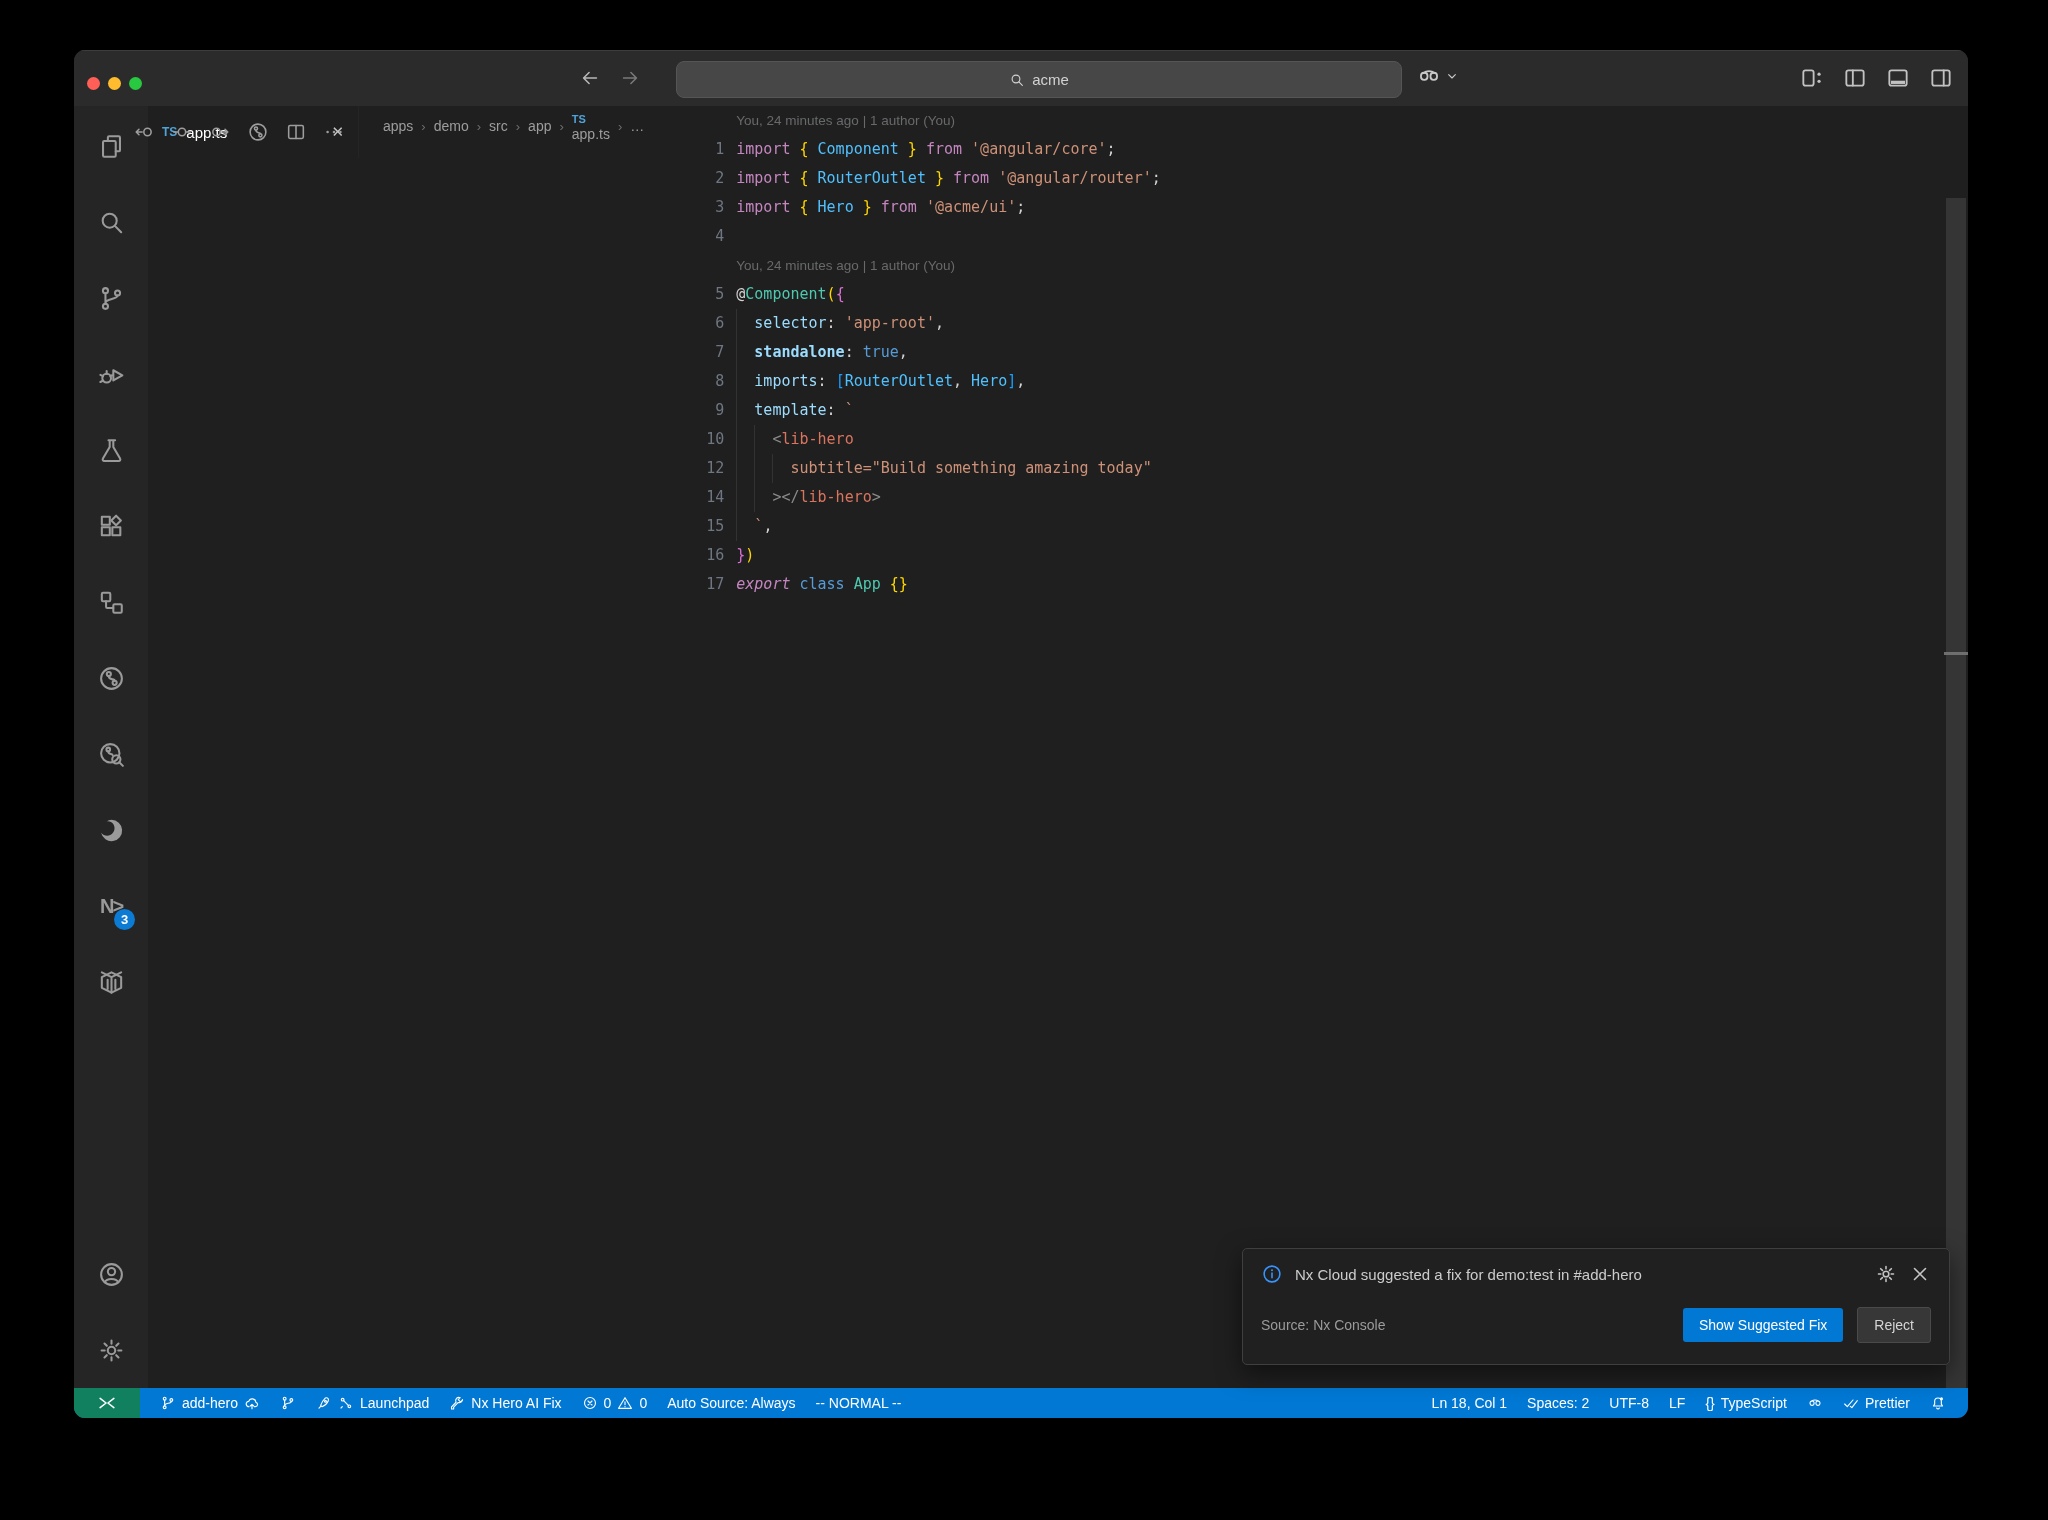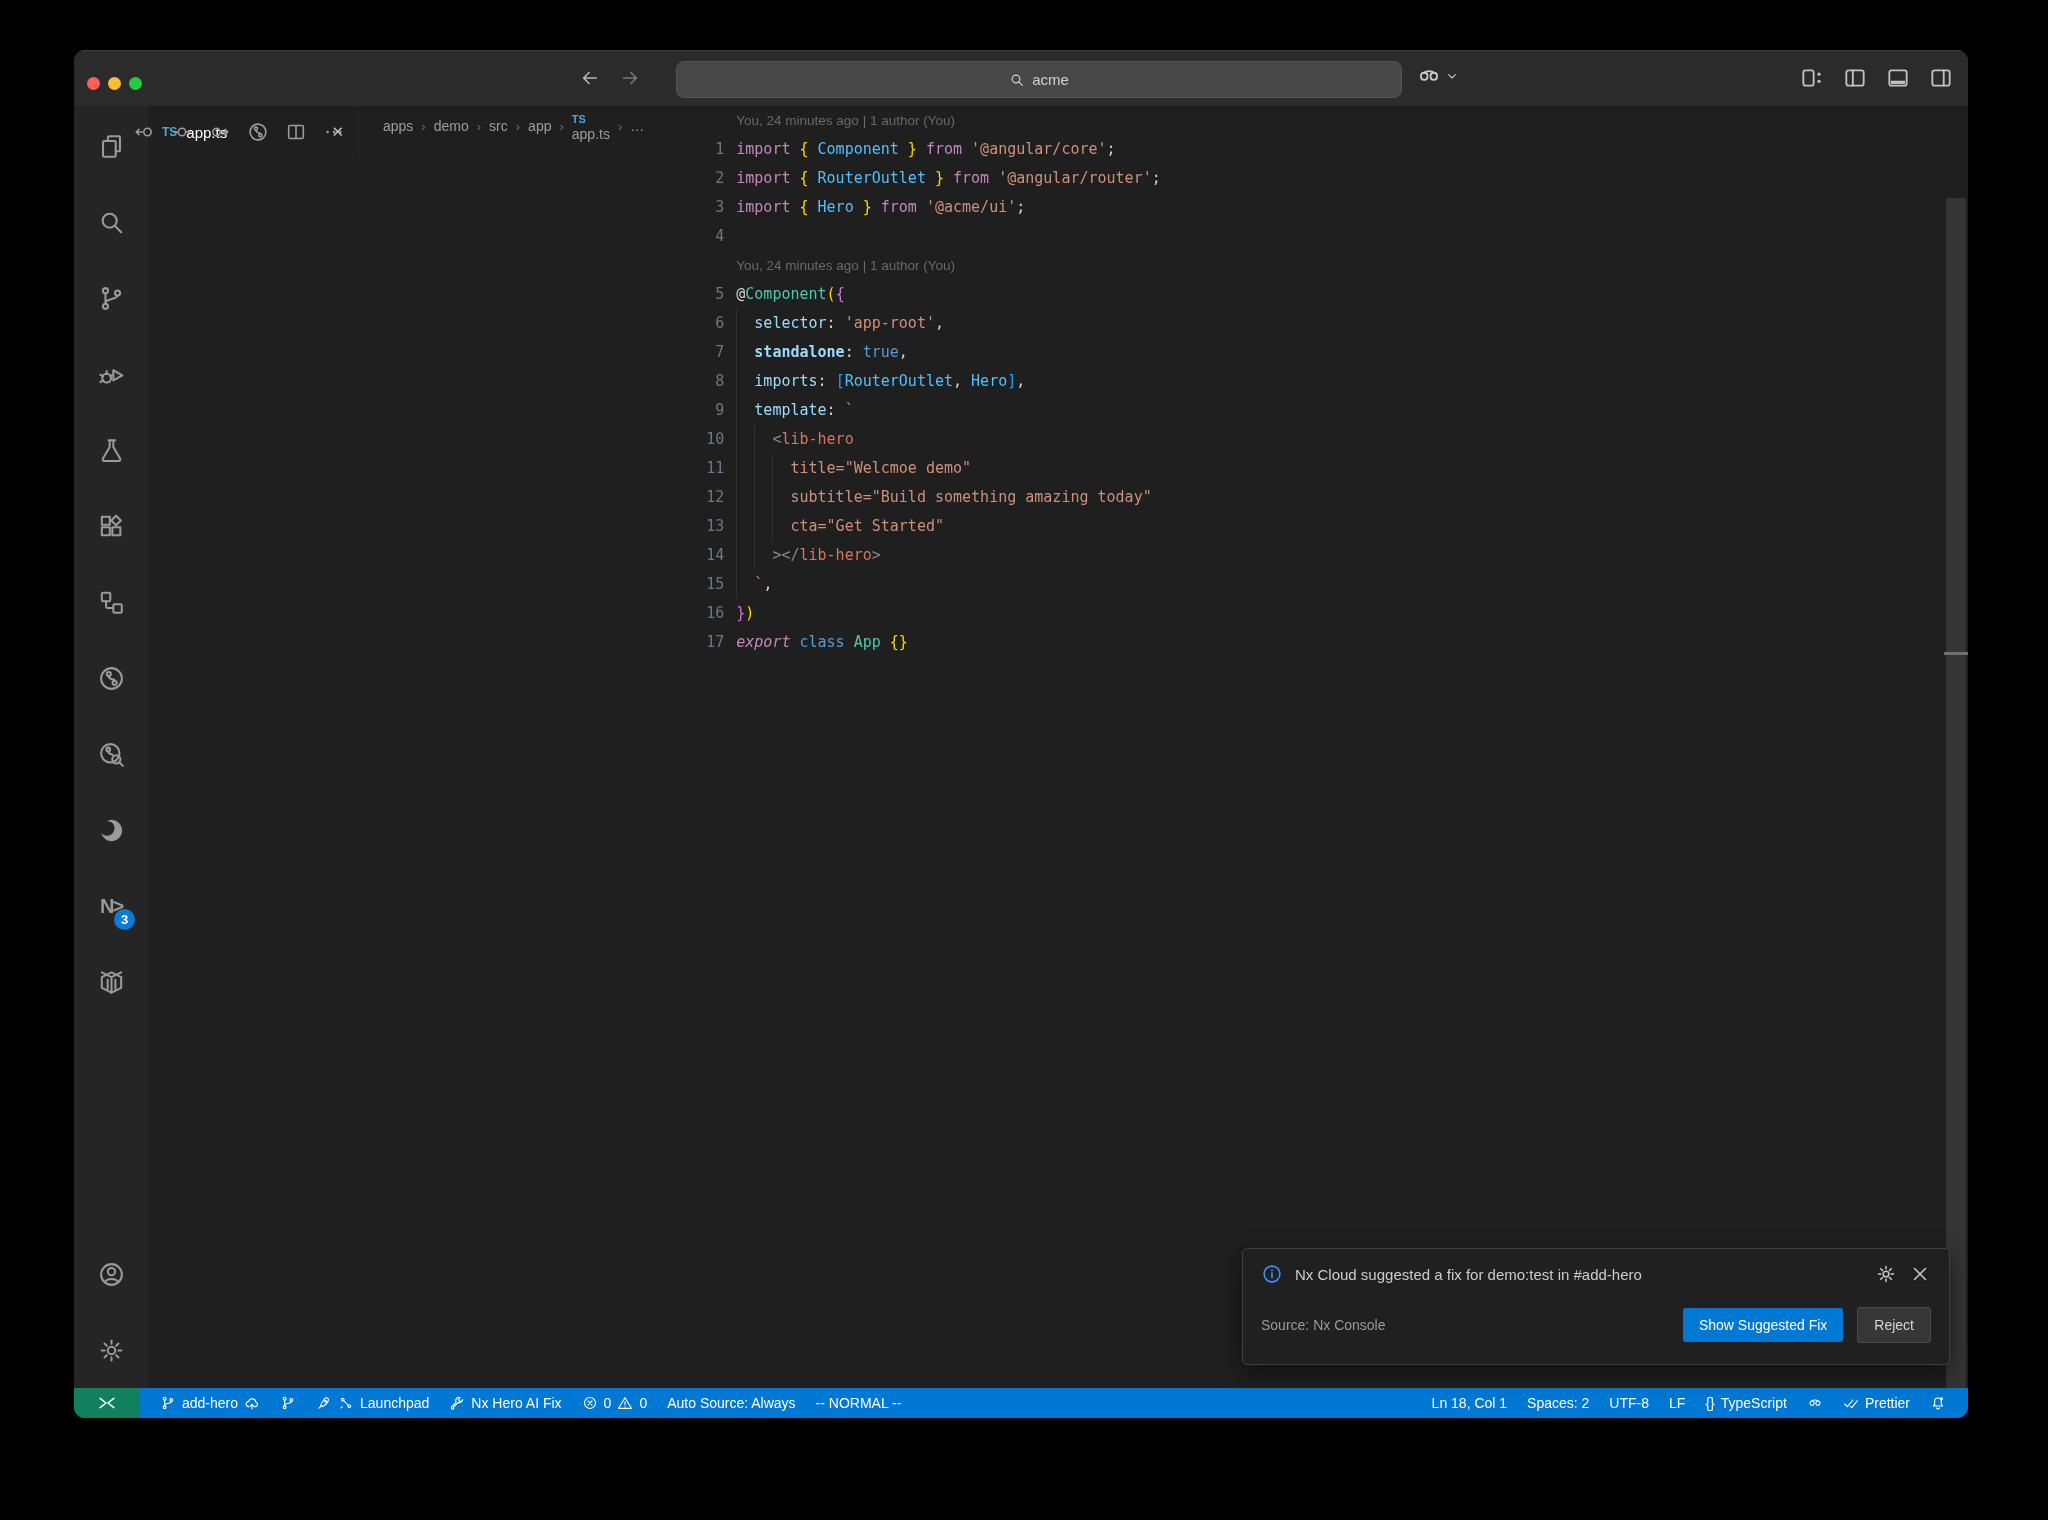--- a/index.html
+++ b/index.html
@@ -348,23 +348,21 @@
             <div class="row"><span class="gutter">2</span><span style="color: rgb(197, 134, 192);">import </span><span style="color: rgb(255, 215, 0);">{ </span><span style="color: rgb(79, 193, 255);">RouterOutlet</span><span style="color: rgb(255, 215, 0);"> }</span><span style="color: rgb(197, 134, 192);"> from </span><span style="color: rgb(206, 145, 120);">'@angular/router'</span><span style="color: rgb(212, 212, 212);">;</span></div>
             <div class="row"><span class="gutter">3</span><span style="color: rgb(197, 134, 192);">import </span><span style="color: rgb(255, 215, 0);">{ </span><span style="color: rgb(79, 193, 255);">Hero</span><span style="color: rgb(255, 215, 0);"> }</span><span style="color: rgb(197, 134, 192);"> from </span><span style="color: rgb(206, 145, 120);">'@acme/ui'</span><span style="color: rgb(212, 212, 212);">;</span></div>
             <div class="row"><span class="gutter">4</span></div>
             <div class="row ann">You, 24 minutes ago | 1 author (You)</div>
             <div class="row"><span class="gutter">5</span><span style="color: rgb(212, 212, 212);">@</span><span style="color: rgb(78, 201, 176);">Component</span><span style="color: rgb(255, 215, 0);">(</span><span style="color: rgb(218, 112, 214);">{</span></div>
             <div class="row"><span class="gutter">6</span><span class="guide" style="left: 92px;"></span><span style="color: rgb(212, 212, 212);">  </span><span style="color: rgb(156, 220, 254);">selector</span><span style="color: rgb(212, 212, 212);">: </span><span style="color: rgb(206, 145, 120);">'app-root'</span><span style="color: rgb(212, 212, 212);">,</span></div>
             <div class="row"><span class="gutter">7</span><span class="guide" style="left: 92px;"></span><span style="color: rgb(212, 212, 212);">  </span><span style="color: rgb(156, 220, 254); font-weight: bold;">standalone</span><span style="color: rgb(212, 212, 212);">: </span><span style="color: rgb(86, 156, 214);">true</span><span style="color: rgb(212, 212, 212);">,</span></div>
             <div class="row"><span class="gutter">8</span><span class="guide" style="left: 92px;"></span><span style="color: rgb(212, 212, 212);">  </span><span style="color: rgb(156, 220, 254);">imports</span><span style="color: rgb(212, 212, 212);">: </span><span style="color: rgb(23, 159, 255);">[</span><span style="color: rgb(79, 193, 255);">RouterOutlet</span><span style="color: rgb(212, 212, 212);">, </span><span style="color: rgb(79, 193, 255);">Hero</span><span style="color: rgb(23, 159, 255);">]</span><span style="color: rgb(212, 212, 212);">,</span></div>
             <div class="row"><span class="gutter">9</span><span class="guide" style="left: 92px;"></span><span style="color: rgb(212, 212, 212);">  </span><span style="color: rgb(156, 220, 254);">template</span><span style="color: rgb(212, 212, 212);">: </span><span style="color: rgb(206, 145, 120);">`</span></div>
             <div class="row"><span class="gutter">10</span><span class="guide" style="left: 92px;"></span><span class="guide" style="left: 110px;"></span><span style="color: rgb(212, 212, 212);">    </span><span style="color: rgb(138, 138, 138);">&lt;</span><span style="color: rgb(217, 116, 95);">lib-hero</span></div>
-            <div class="row"><span class="gutter">11</span><span class="guide" style="left: 92px;"></span><span class="guide" style="left: 110px;"></span><span class="guide" style="left: 128px;"></span><span style="color: rgb(212, 212, 212);">      </span><span style="color: rgb(206, 145, 120);">title="Welcmoe demo"</span></div>
             <div class="row"><span class="gutter">12</span><span class="guide" style="left: 92px;"></span><span class="guide" style="left: 110px;"></span><span class="guide" style="left: 128px;"></span><span style="color: rgb(212, 212, 212);">      </span><span style="color: rgb(206, 145, 120);">subtitle="Build something amazing today"</span></div>
-            <div class="row"><span class="gutter">13</span><span class="guide" style="left: 92px;"></span><span class="guide" style="left: 110px;"></span><span class="guide" style="left: 128px;"></span><span style="color: rgb(212, 212, 212);">      </span><span style="color: rgb(206, 145, 120);">cta="Get Started"</span></div>
             <div class="row"><span class="gutter">14</span><span class="guide" style="left: 92px;"></span><span class="guide" style="left: 110px;"></span><span style="color: rgb(212, 212, 212);">    </span><span style="color: rgb(138, 138, 138);">&gt;&lt;/</span><span style="color: rgb(217, 116, 95);">lib-hero</span><span style="color: rgb(138, 138, 138);">&gt;</span></div>
             <div class="row"><span class="gutter">15</span><span class="guide" style="left: 92px;"></span><span style="color: rgb(212, 212, 212);">  </span><span style="color: rgb(206, 145, 120);">`</span><span style="color: rgb(212, 212, 212);">,</span></div>
             <div class="row"><span class="gutter">16</span><span style="color: rgb(218, 112, 214);">}</span><span style="color: rgb(255, 215, 0);">)</span></div>
             <div class="row"><span class="gutter">17</span><span style="color: rgb(197, 134, 192); font-style: italic;">export </span><span style="color: rgb(86, 156, 214);">class </span><span style="color: rgb(78, 201, 176);">App</span><span style="color: rgb(212, 212, 212);"> </span><span style="color: rgb(255, 215, 0);">{}</span></div>
           </div>
 
         <div class="scrollbar">
           <div class="sb-thumb"></div>
           <div class="sb-mark"></div>
         </div>

